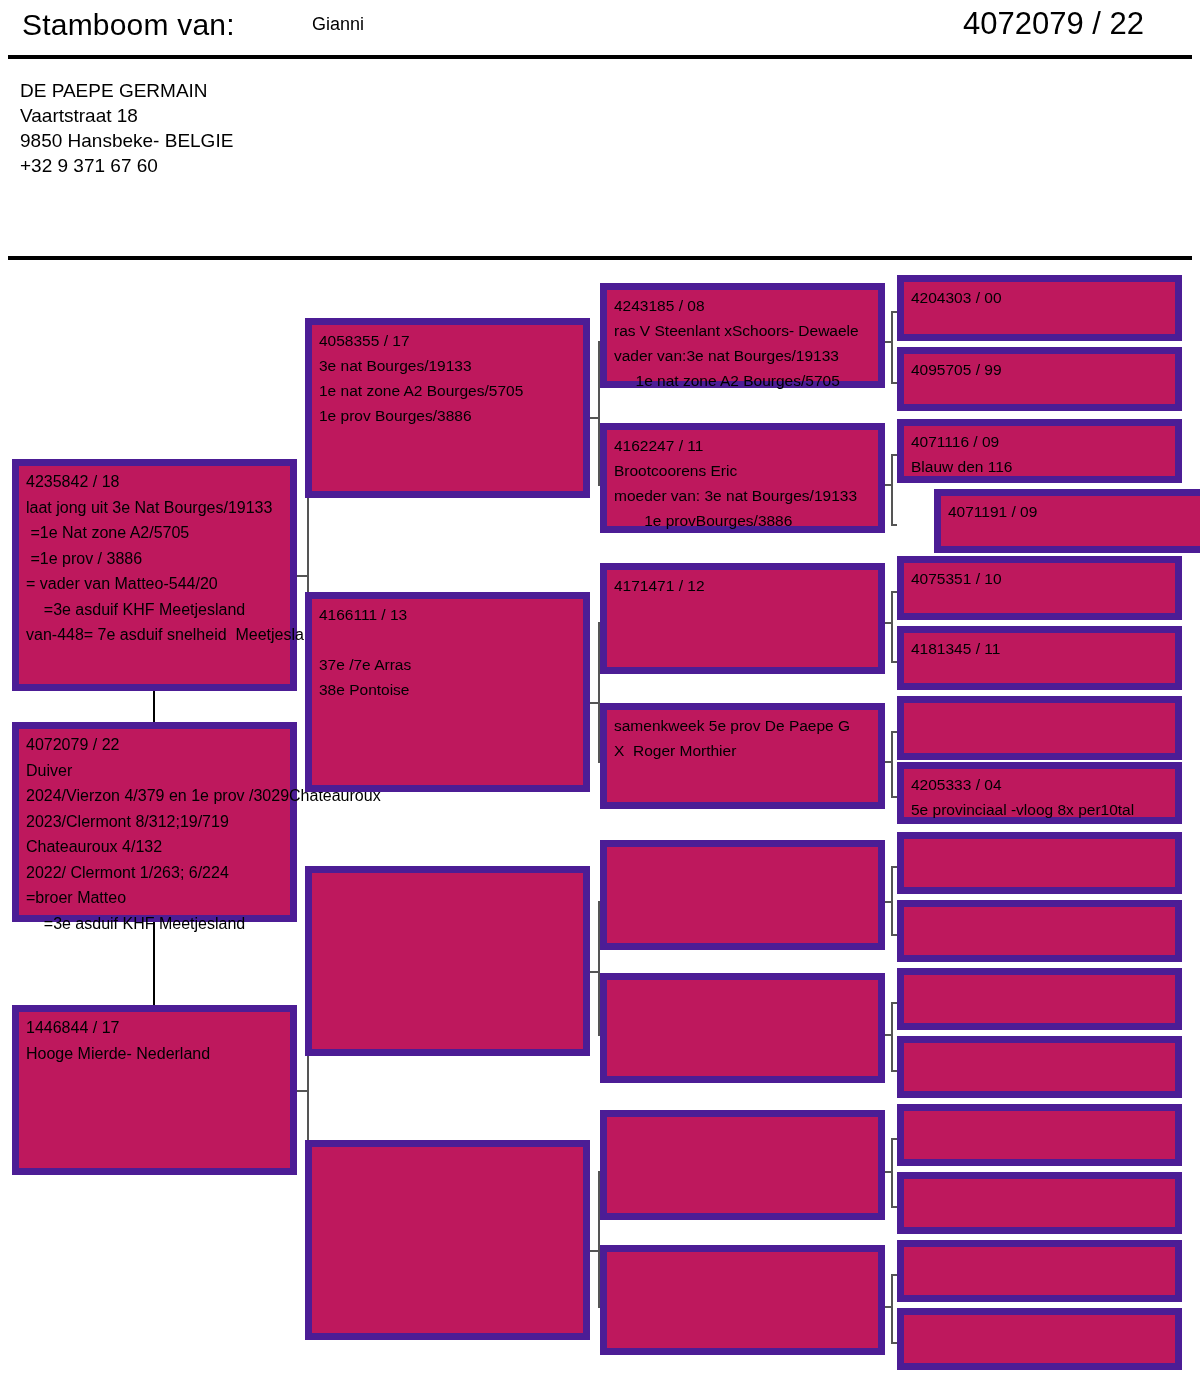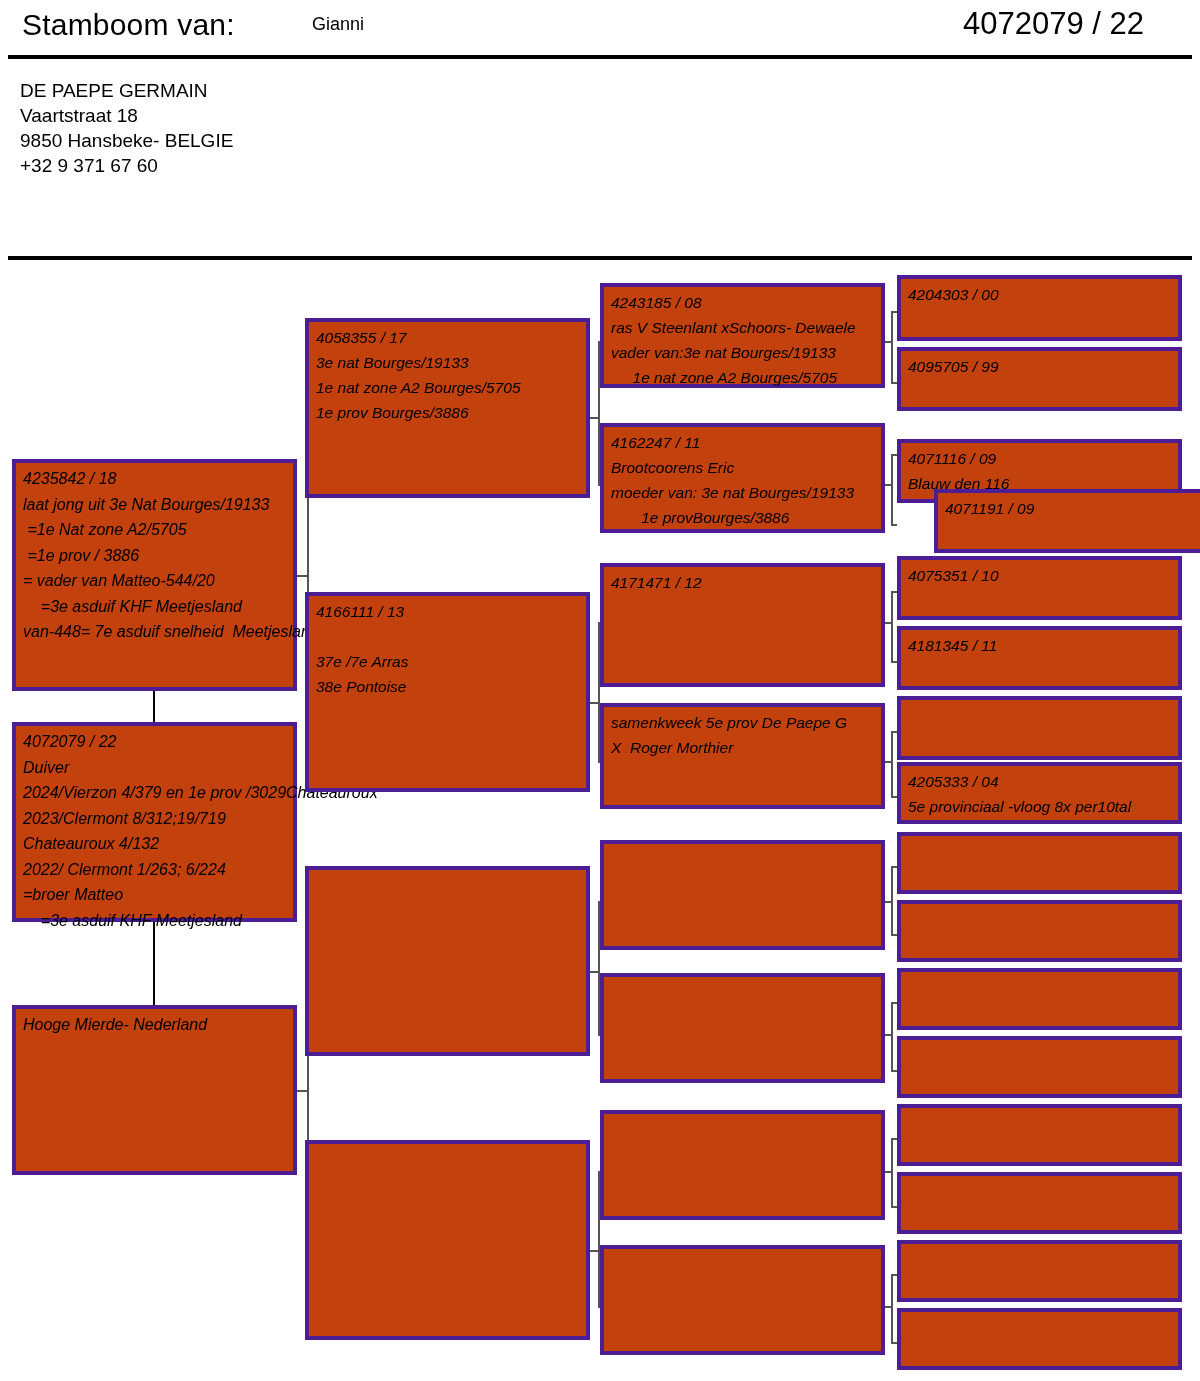--- a/index.html
+++ b/index.html
@@ -35,25 +35,24 @@
     position:absolute;left:20px;top:78px;
     font-size:19px;line-height:25px;white-space:nowrap;
   }
   .rule2{
     position:absolute;left:8px;top:256px;width:1184px;height:4px;background:#000;
   }
 
   
   .pbox{
     position:absolute;
-    border:4px solid #4c1d95;
-    background:#c2410c;
+    border:7px solid #4c1d95;
+    background:#be185d;
     box-sizing:border-box;
     overflow:visible;
-    font-style:italic;
   }
   .pbox .lines{
     position:absolute;left:7px;top:3px;right:-40px;
     font-size:15.5px;line-height:25px;
     white-space:nowrap;
   }
   .pbox.c1 .lines{font-size:16px;line-height:25.5px;}
   .pbox .ln{white-space:pre;}
   .pbox .ln.blank{height:25px;}
 
@@ -163,20 +162,21 @@
           <div class="ln">laat jong uit 3e Nat Bourges/19133</div>
           <div class="ln"> =1e Nat zone A2/5705</div>
           <div class="ln"> =1e prov / 3886</div>
           <div class="ln">= vader van Matteo-544/20</div>
           <div class="ln">    =3e asduif KHF Meetjesland</div>
           <div class="ln">van-448= 7e asduif snelheid  Meetjesland</div>
         </div>
       </div>
       <div class="pbox c1" style="left: 12px; top: 1005px; width: 285px; height: 170px;">
         <div class="lines">
+          <div class="ln">1446844 / 17</div>
           <div class="ln">Hooge Mierde- Nederland</div>
         </div>
       </div>
       <div class="pbox " style="left: 305px; top: 318px; width: 285px; height: 180px;">
         <div class="lines">
           <div class="ln">4058355 / 17</div>
           <div class="ln">3e nat Bourges/19133</div>
           <div class="ln">1e nat zone A2 Bourges/5705</div>
           <div class="ln">1e prov Bourges/3886</div>
         </div>
@@ -204,21 +204,21 @@
         </div>
       </div>
       <div class="pbox " style="left: 600px; top: 423px; width: 285px; height: 110px;">
         <div class="lines">
           <div class="ln">4162247 / 11</div>
           <div class="ln">Brootcoorens Eric</div>
           <div class="ln">moeder van: 3e nat Bourges/19133</div>
           <div class="ln">       1e provBourges/3886</div>
         </div>
       </div>
-      <div class="pbox " style="left: 600px; top: 563px; width: 285px; height: 124px;">
+      <div class="pbox " style="left: 600px; top: 563px; width: 285px; height: 111px;">
         <div class="lines">
           <div class="ln">4171471 / 12</div>
         </div>
       </div>
       <div class="pbox " style="left: 600px; top: 703px; width: 285px; height: 106px;">
         <div class="lines">
           <div class="ln">samenkweek 5e prov De Paepe G</div>
           <div class="ln">X  Roger Morthier</div>
         </div>
       </div>
@@ -237,21 +237,21 @@
       <div class="pbox " style="left: 897px; top: 275px; width: 285px; height: 66px;">
         <div class="lines">
           <div class="ln">4204303 / 00</div>
         </div>
       </div>
       <div class="pbox " style="left: 897px; top: 347px; width: 285px; height: 64px;">
         <div class="lines">
           <div class="ln">4095705 / 99</div>
         </div>
       </div>
-      <div class="pbox " style="left: 897px; top: 419px; width: 285px; height: 64px; margin-top: 20px;">
+      <div class="pbox " style="left: 897px; top: 419px; width: 285px; height: 64px;">
         <div class="lines">
           <div class="ln">4071116 / 09</div>
           <div class="ln">Blauw den 116</div>
         </div>
       </div>
       <div class="pbox " style="left: 934px; top: 489px; width: 285px; height: 64px;">
         <div class="lines">
           <div class="ln">4071191 / 09</div>
         </div>
       </div>

